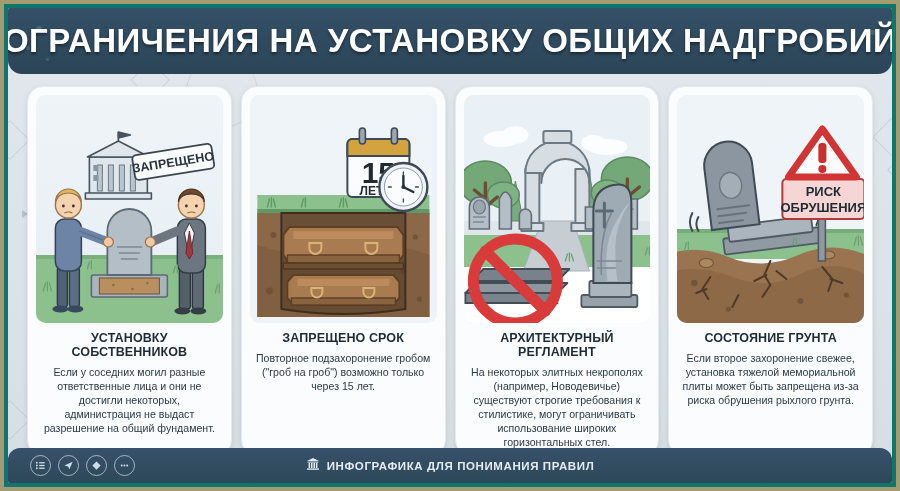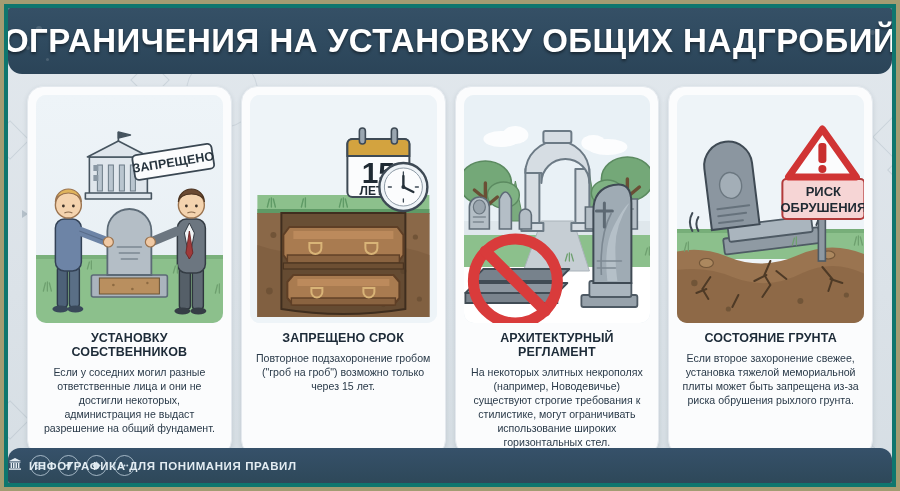--- a/index.html
+++ b/index.html
@@ -81,21 +81,21 @@
   }
   .f-icons{display:flex;gap:7px;padding-left:22px;}
   .f-ic{
     width:19px;height:19px;border-radius:50%;
     border:1.4px solid rgba(200,216,228,.75);
     display:flex;align-items:center;justify-content:center;
     color:#cfdde7;
   }
   .f-center{
     position:absolute;left:0;right:0;display:flex;align-items:center;
-    justify-content:flex-start;gap:7px;pointer-events:none;
+    justify-content:center;gap:7px;pointer-events:none;
   }
   .f-center > *{pointer-events:auto;}
   .f-label{
     color:#e3ecf2;font-size:11.5px;font-weight:bold;letter-spacing:.6px;
     white-space:nowrap;
   }
   .hr-top{
     position:absolute;left:0;right:0;top:452px;height:2px;
     background:rgba(255,255,255,.55);
   }

